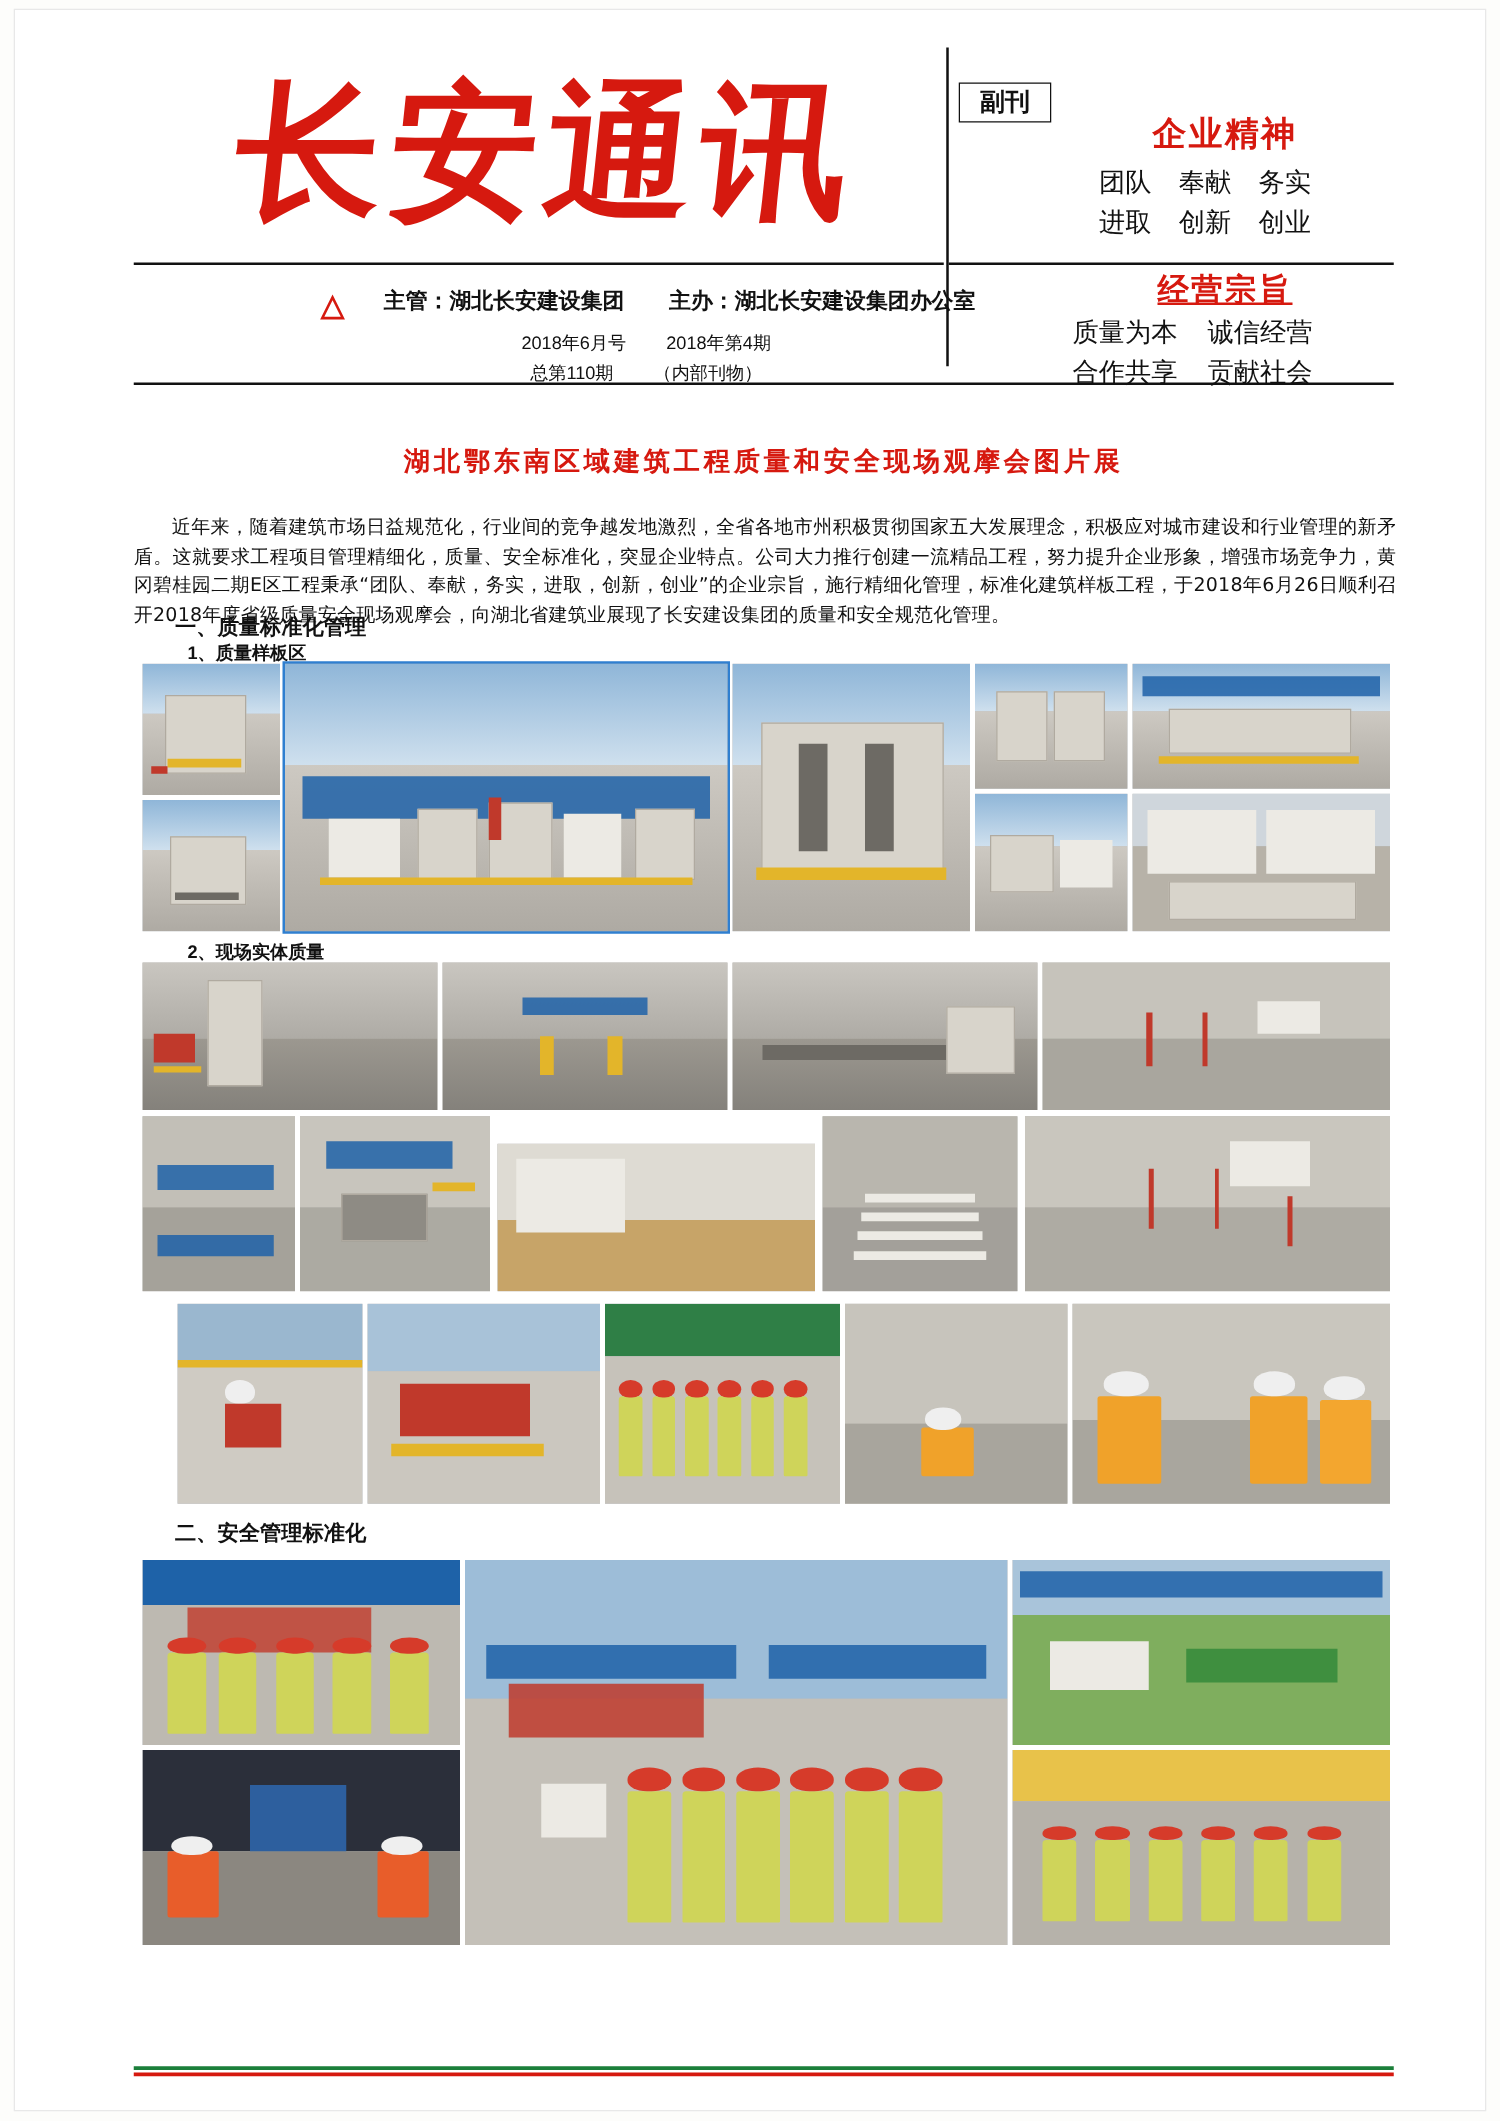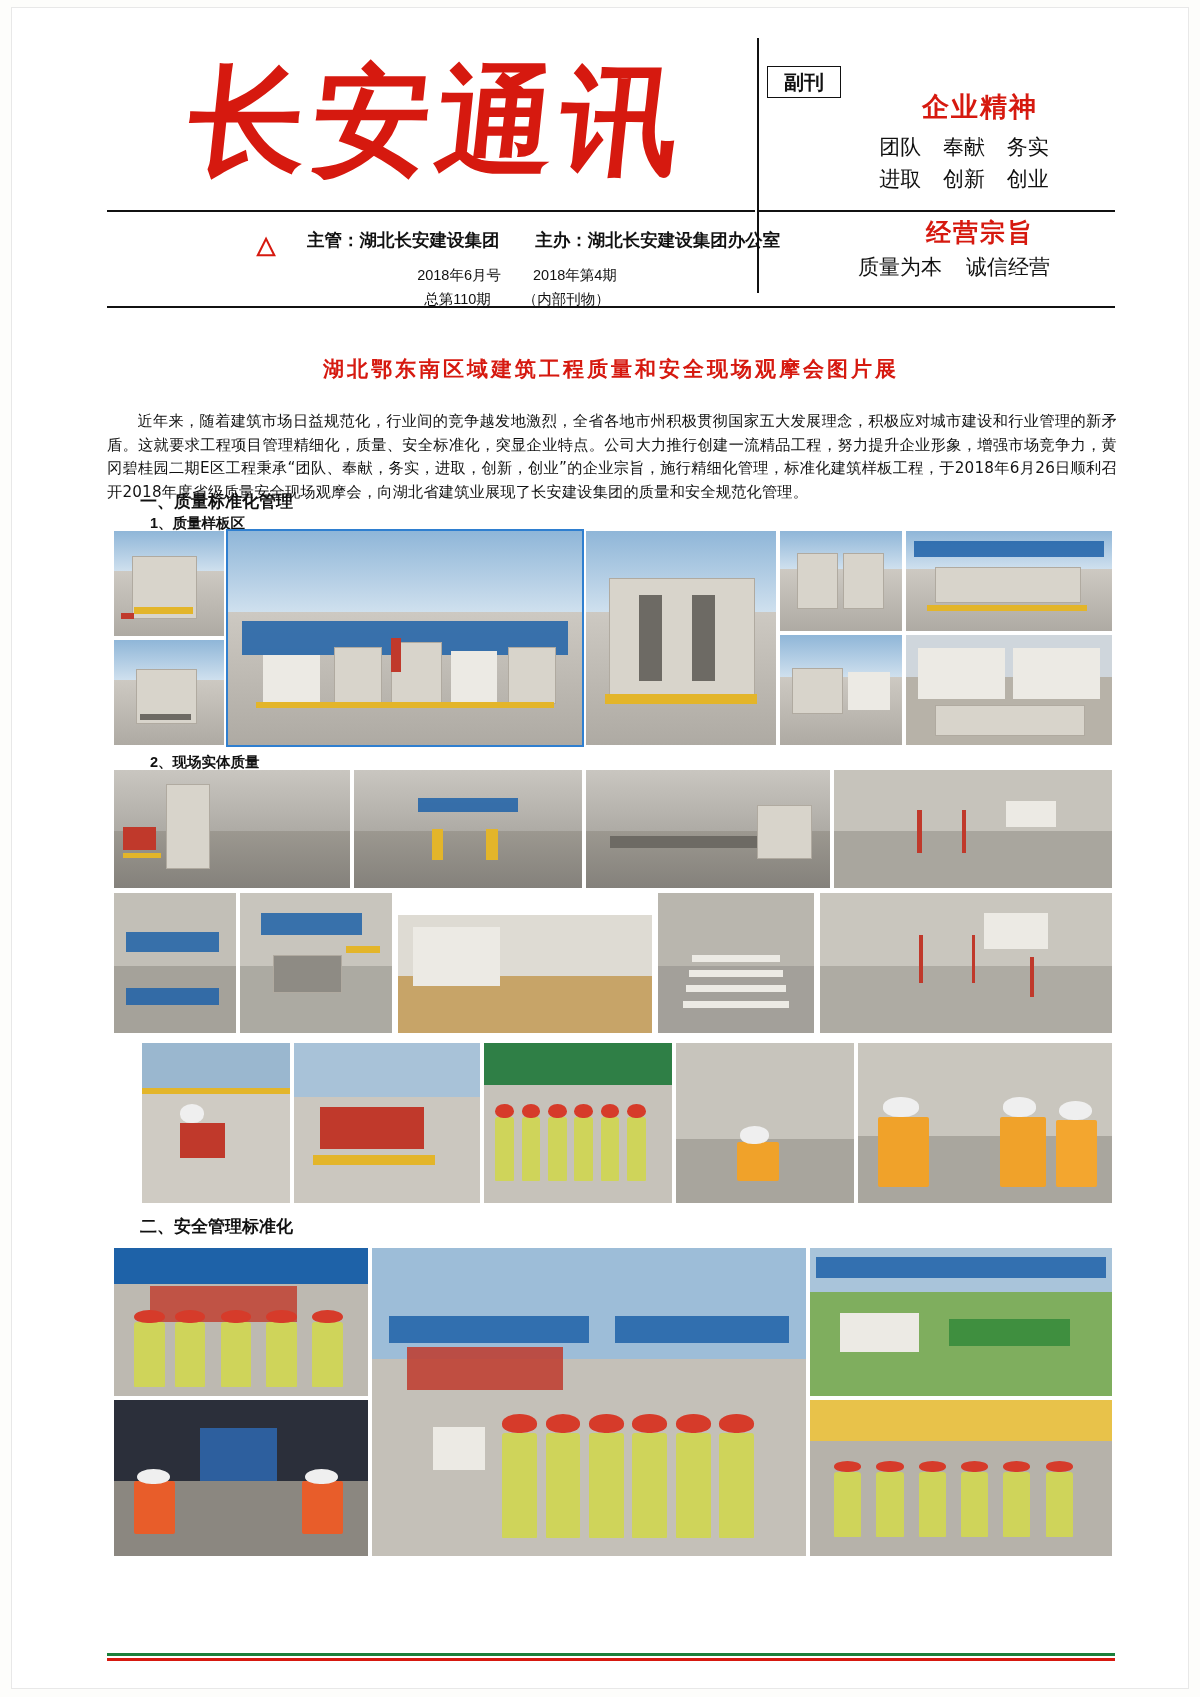--- a/index.html
+++ b/index.html
@@ -90,20 +90,21 @@
   }
   .spirit-l1 .gap,.spirit-l2 .gap{display:inline-block;width:16px;}
   .mast-rule2{
     position:absolute;left:0;top:172px;width:356px;height:0;
     border-top:2px solid #111;
   }
   .aim-title{
     position:absolute;left:96px;top:178px;width:250px;height:32px;
     color:#d6190f;font-size:25px;font-weight:bold;line-height:32px;text-align:center;
     letter-spacing:2px;
+    text-decoration:underline;
   }
   .aim-l1{
     position:absolute;left:40px;top:214px;width:310px;height:30px;
     font-size:21px;line-height:30px;text-align:center;white-space:nowrap;
   }
   .aim-l2{
     position:absolute;left:40px;top:246px;width:310px;height:30px;
     font-size:21px;line-height:30px;text-align:center;white-space:nowrap;
   }
   .aim-l1 .gap,.aim-l2 .gap{display:inline-block;width:18px;}
@@ -208,20 +209,24 @@
       <div class="spirit-l2">
         <span>进取</span><span class="gap"></span>
         <span>创新</span><span class="gap"></span>
         <span>创业</span>
       </div>
       <div class="mast-rule2"></div>
       <div class="aim-title">经营宗旨</div>
       <div class="aim-l1">
         <span>质量为本</span><span class="gap"></span>
         <span>诚信经营</span>
+      </div>
+      <div class="aim-l2">
+        <span>合作共享</span><span class="gap"></span>
+        <span>贡献社会</span>
       </div>
     </div>
   </div>
   <div class="mast-bottom-rule"></div>
 
   <div class="headline">湖北鄂东南区域建筑工程质量和安全现场观摩会图片展</div>
 
   <div class="bodytext">
     <p>近年来，随着建筑市场日益规范化，行业间的竞争越发地激烈，全省各地市州积极贯彻国家五大发展理念，积极应对城市建设和行业管理的新矛盾。这就要求工程项目管理精细化，质量、安全标准化，突显企业特点。公司大力推行创建一流精品工程，努力提升企业形象，增强市场竞争力，黄冈碧桂园二期E区工程秉承“团队、奉献，务实，进取，创新，创业”的企业宗旨，施行精细化管理，标准化建筑样板工程，于2018年6月26日顺利召开2018年度省级质量安全现场观摩会，向湖北省建筑业展现了长安建设集团的质量和安全规范化管理。</p>
   </div>

